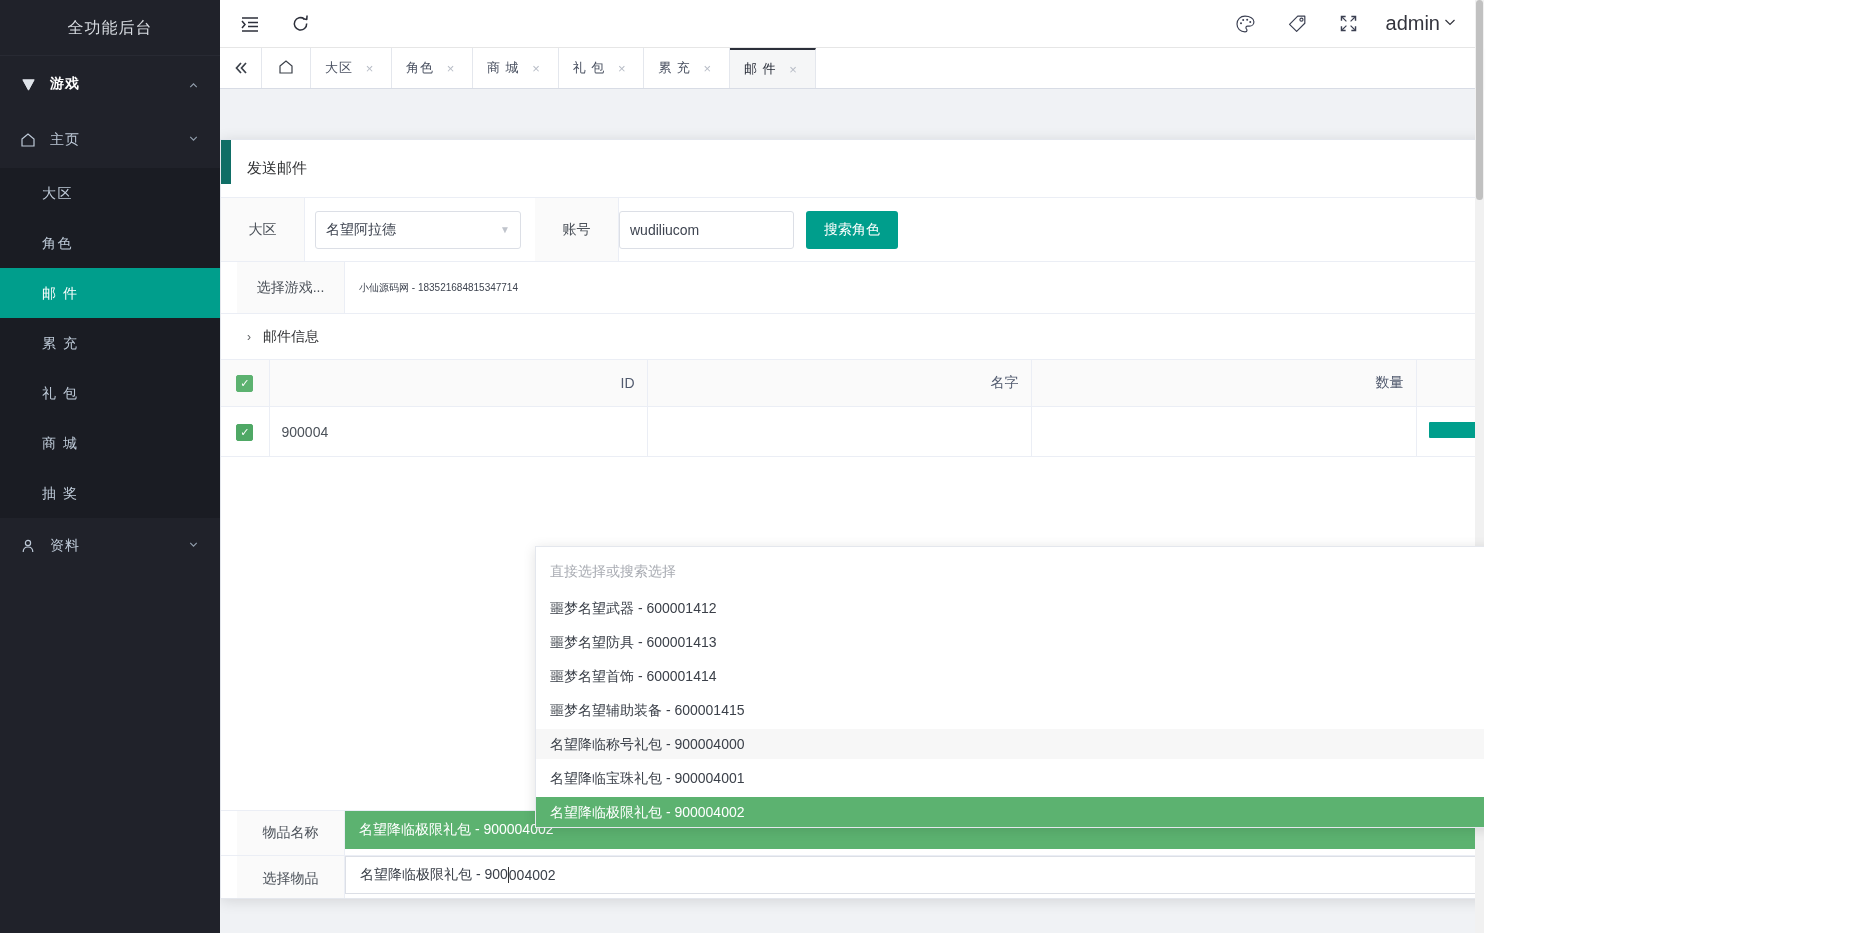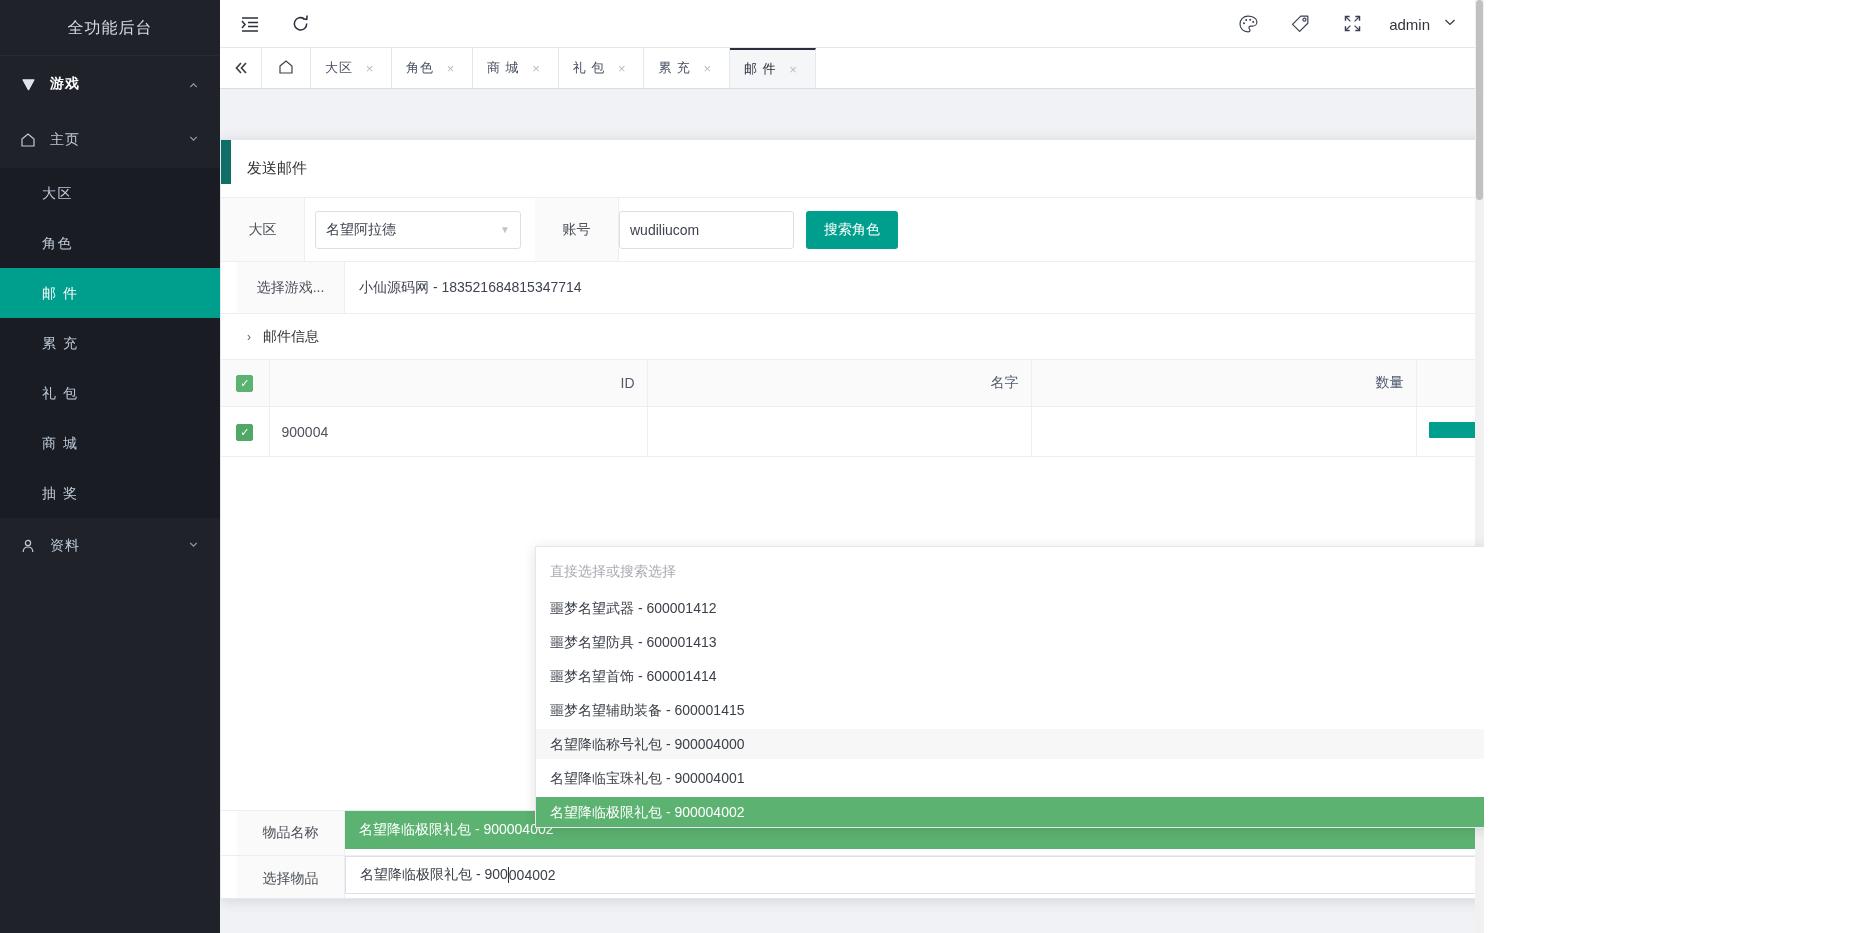--- a/index.html
+++ b/index.html
@@ -81,22 +81,22 @@
     display: flex; align-items: center; justify-content: center;
     cursor: pointer; color: #2c2f3a;
     border-radius: 3px;
   }
   .nav-right {
     margin-left: auto; display: flex; align-items: center; gap: 22px;
     padding-right: 12px;
   }
   .nav-right .nav-icon-btn { width: 30px; height: 30px; color: #3a3f51; }
   .admin-box {
-    display: flex; align-items: flex-end; gap: 12px;
-    cursor: pointer; color: #33343d; font-size: 15px;
+    display: flex; align-items: flex-end; gap: 2px;
+    cursor: pointer; color: #33343d; font-size: 20px;
   }
 
   
   .tabsbar {
     height: 41px; background: #ffffff;
     display: flex; align-items: stretch;
     border-bottom: 1px solid #d8dce5;
     box-shadow: 0 1px 3px 0 rgba(0,0,0,.04);
   }
   .tabs-ctrl {
@@ -192,21 +192,21 @@
   .btn-teal {
     height: 38px; padding: 0 18px;
     background: #009e8c; color: #fff;
     border: none; border-radius: 3px;
     font-size: 14px; cursor: pointer;
     font-family: inherit;
     display: flex; align-items: center;
     margin-left: 12px;
   }
 
-  .plain-text { font-size: 14px; color: #3e4450; padding-left: 14px; }
+  .plain-text { font-size: 10px; color: #3e4450; padding-left: 14px; }
 
   
   .collapse-head {
     height: 46px; display: flex; align-items: center;
     padding-left: 26px;
     font-size: 14px; color: #303133;
     background: #fff;
     border-bottom: 1px solid #ebeef5;
     cursor: pointer;
   }

